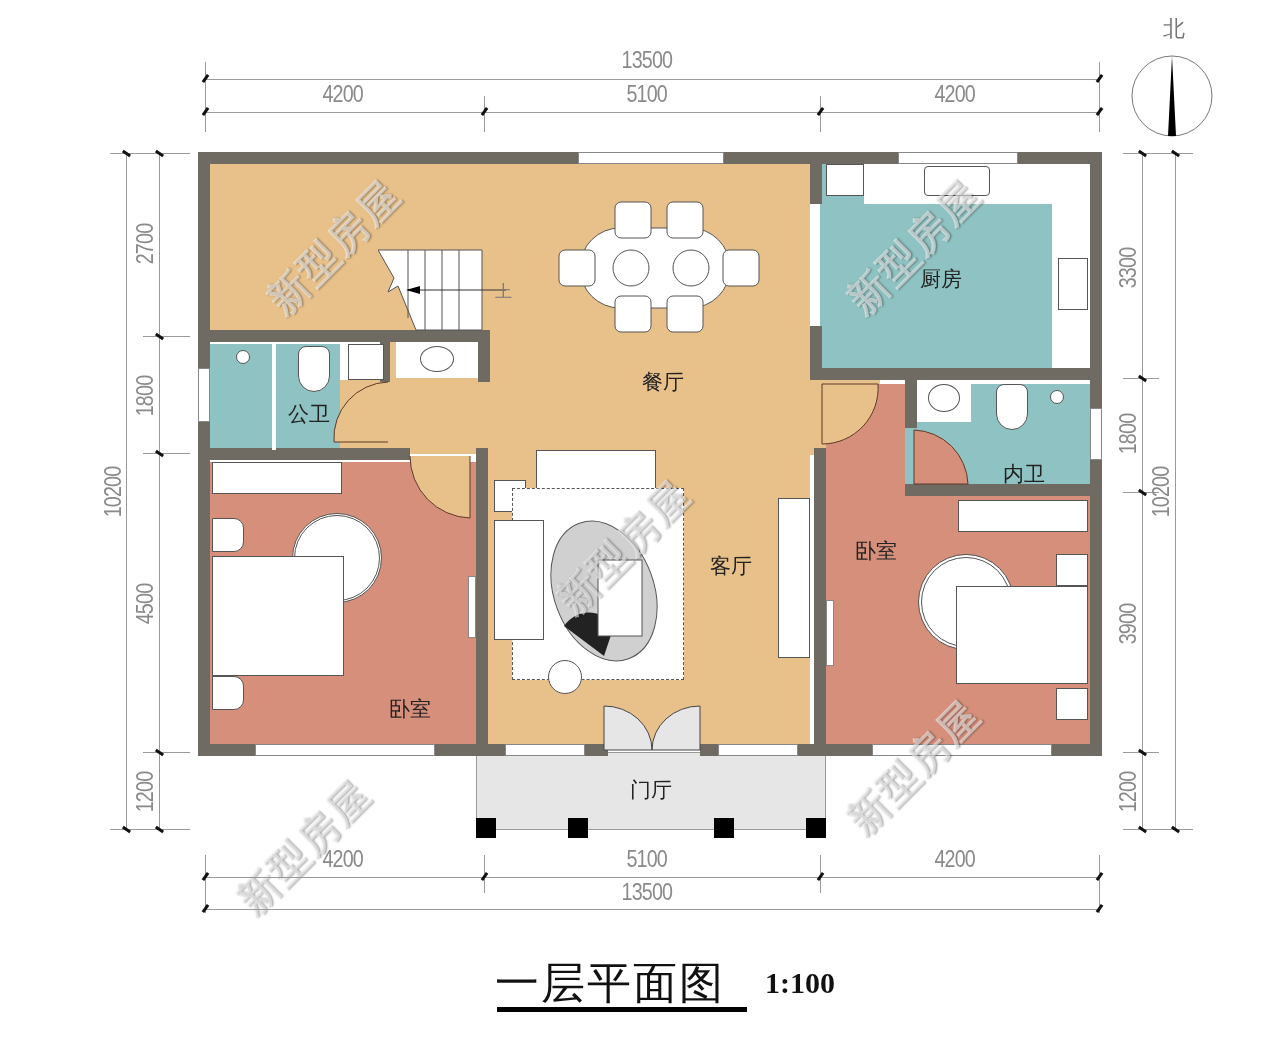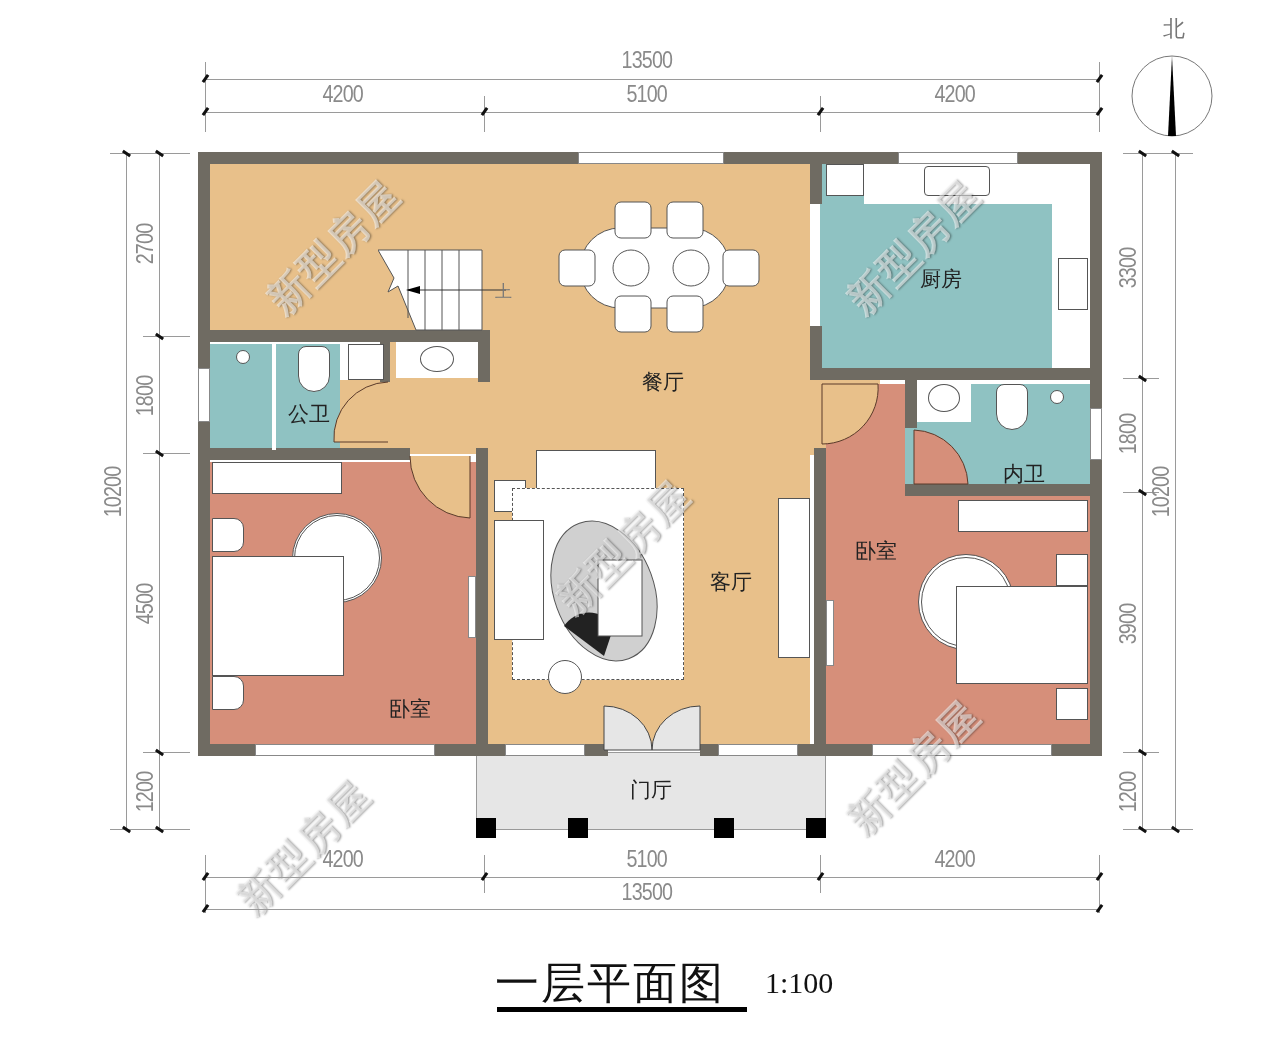--- a/index.html
+++ b/index.html
@@ -12,21 +12,21 @@
   .tick{position:absolute;width:9px;height:3px;background:#111;transform:rotate(-55deg);}
   .vtick{position:absolute;width:9px;height:3px;background:#111;transform:rotate(35deg);}
   .wall{position:absolute;background:#6f6b62;}
   .room{position:absolute;}
   .label{position:absolute;font-family:"DejaVu Serif",serif;font-size:21px;color:#222;white-space:nowrap;}
   .win{position:absolute;background:#fff;border:1px solid #888;box-sizing:border-box;}
   .furn{position:absolute;background:#fff;border:1px solid #555;box-sizing:border-box;}
   .wm{position:absolute;font-family:"DejaVu Sans",sans-serif;font-weight:bold;font-size:40px;color:rgba(255,255,255,0.55);text-shadow:1px 1px 2px rgba(0,0,0,0.35);transform:rotate(-45deg);white-space:nowrap;letter-spacing:2px;}
   .pillar{position:absolute;width:20px;height:20px;background:#000;}
   .title{position:absolute;font-family:"DejaVu Serif",serif;font-size:44px;color:#111;letter-spacing:2px;}
-  .scale{position:absolute;font-family:"Liberation Serif",serif;font-size:30px;color:#111;}
+  .scale{position:absolute;font-family:"Liberation Serif",serif;font-size:30px;color:#111;font-weight:bold;}
 </style>
 </head>
 <body>
 
 <div>
   <div class="vline" style="left:205px;top:62px;height:70px;"></div>
   <div class="vline" style="left:1099px;top:62px;height:70px;"></div>
   <div class="vline" style="left:484px;top:96px;height:36px;"></div>
   <div class="vline" style="left:820px;top:96px;height:36px;"></div>
   <div class="hline" style="left:205px;top:79px;width:894px;"></div>
@@ -219,21 +219,21 @@
   </svg>
   <div class="furn" style="left:548px;top:660px;width:34px;height:34px;border-radius:50%;"></div>
   <div class="furn" style="left:778px;top:498px;width:32px;height:160px;"></div>
 
   <div class="pillar" style="left:476px;top:818px;"></div>
   <div class="pillar" style="left:568px;top:818px;"></div>
   <div class="pillar" style="left:714px;top:818px;"></div>
   <div class="pillar" style="left:806px;top:818px;"></div>
 
   <div class="label" style="left:642px;top:368px;">餐厅</div>
-  <div class="label" style="left:710px;top:568px;">客厅</div>
+  <div class="label" style="left:710px;top:552px;">客厅</div>
   <div class="label" style="left:920px;top:265px;">厨房</div>
   <div class="label" style="left:288px;top:400px;">公卫</div>
   <div class="label" style="left:1003px;top:442px;margin-top:18px;">内卫</div>
   <div class="label" style="left:389px;top:695px;">卧室</div>
   <div class="label" style="left:855px;top:537px;">卧室</div>
   <div class="label" style="left:630px;top:776px;text-align:right;">门厅</div>
 
   <div class="wm" style="left:250px;top:220px;">新型房屋</div>
   <div class="wm" style="left:830px;top:220px;">新型房屋</div>
   <div class="wm" style="left:540px;top:520px;">新型房屋</div>

